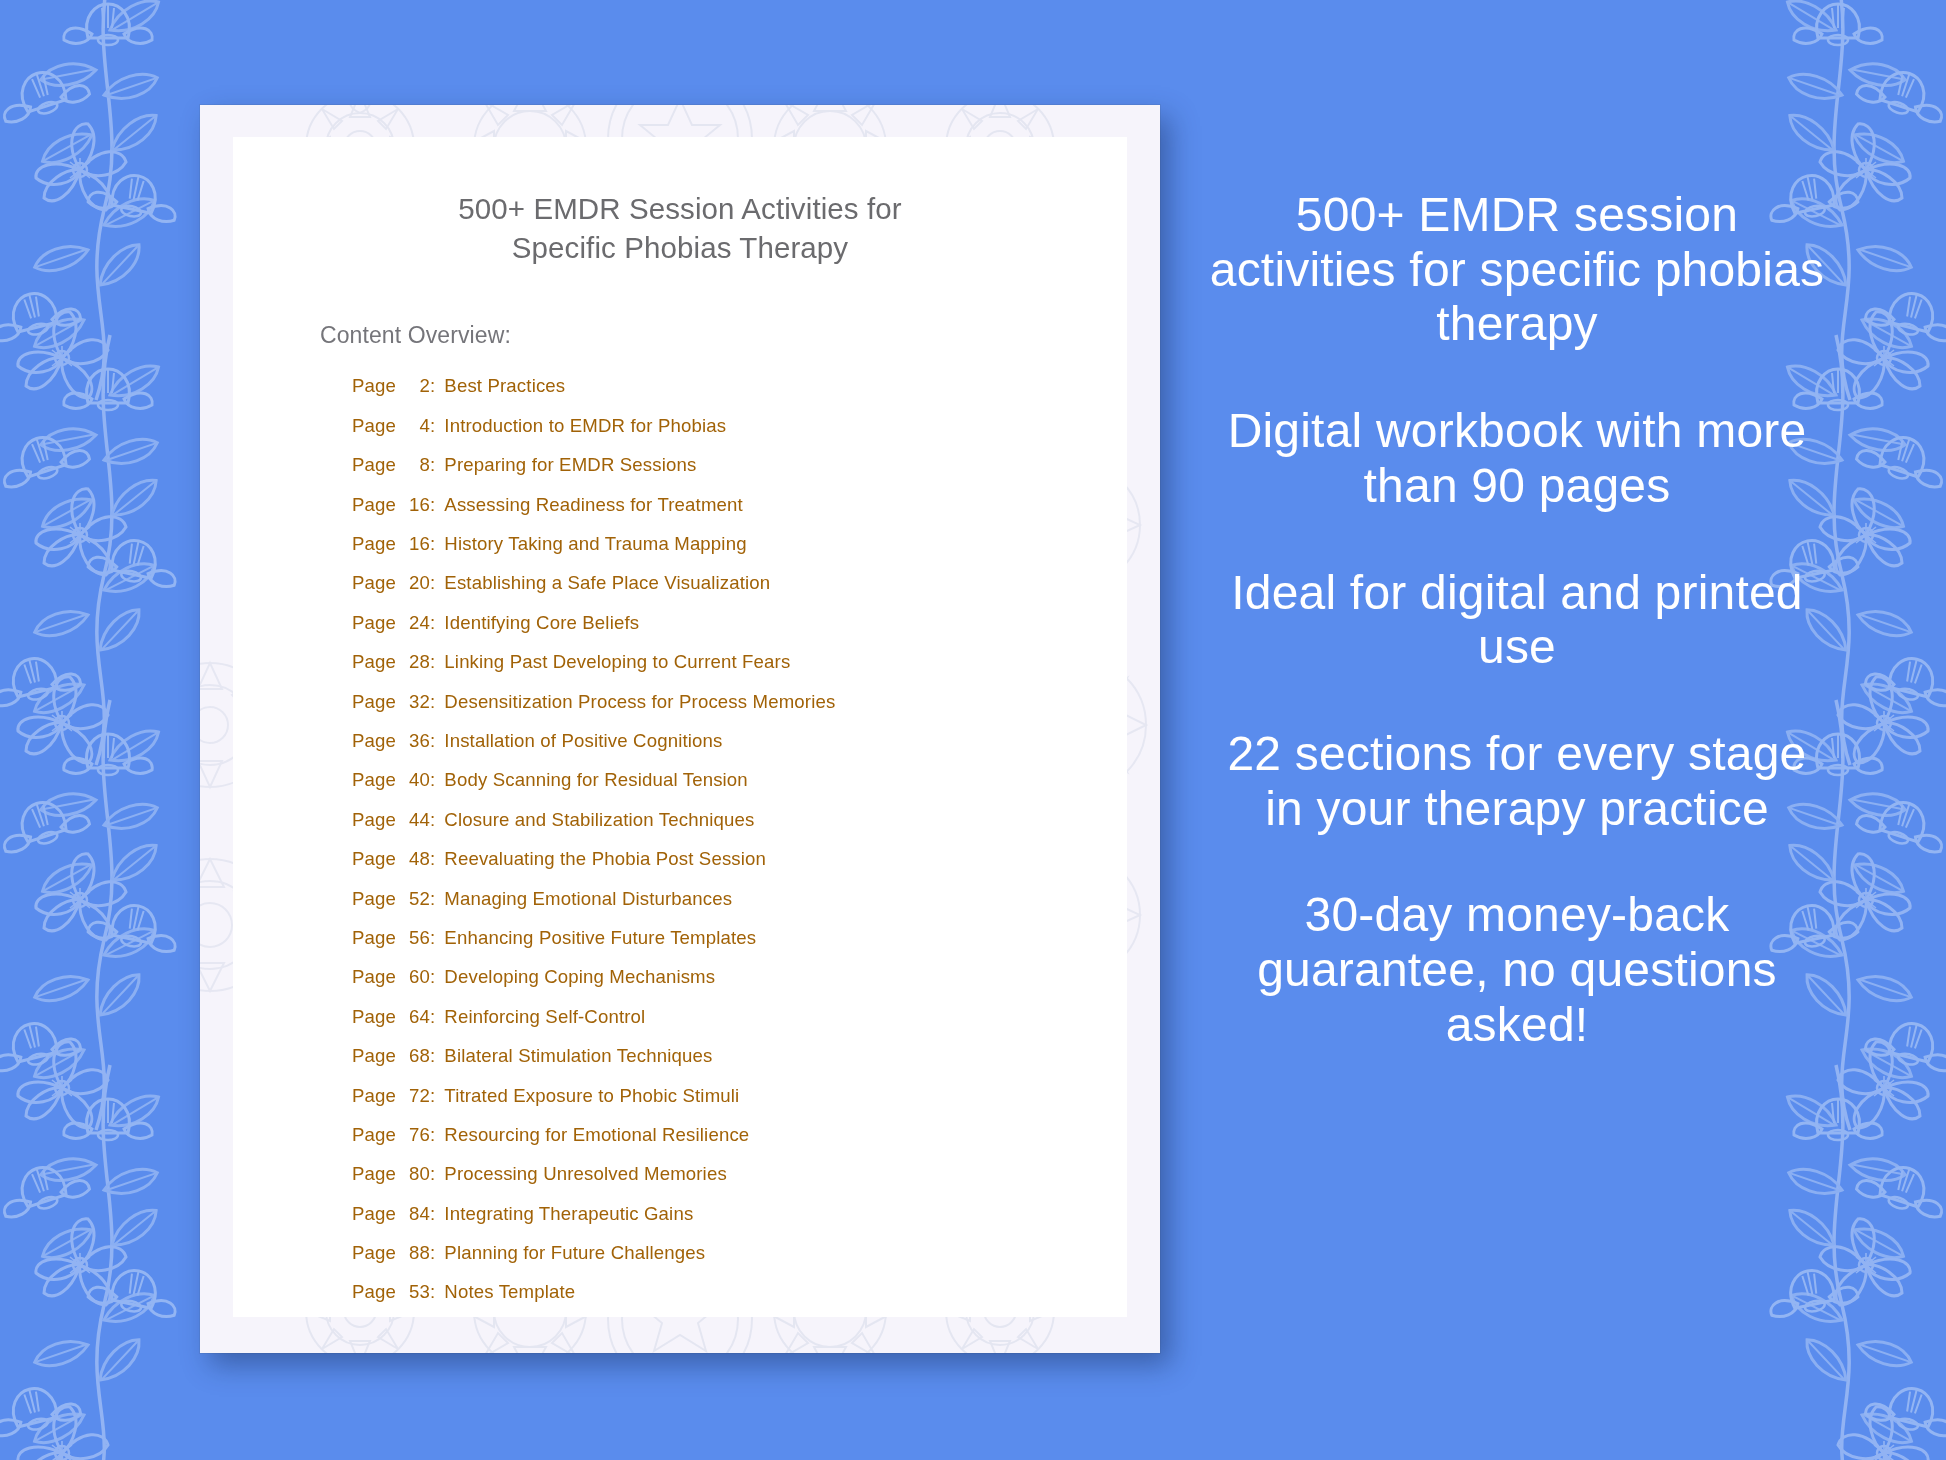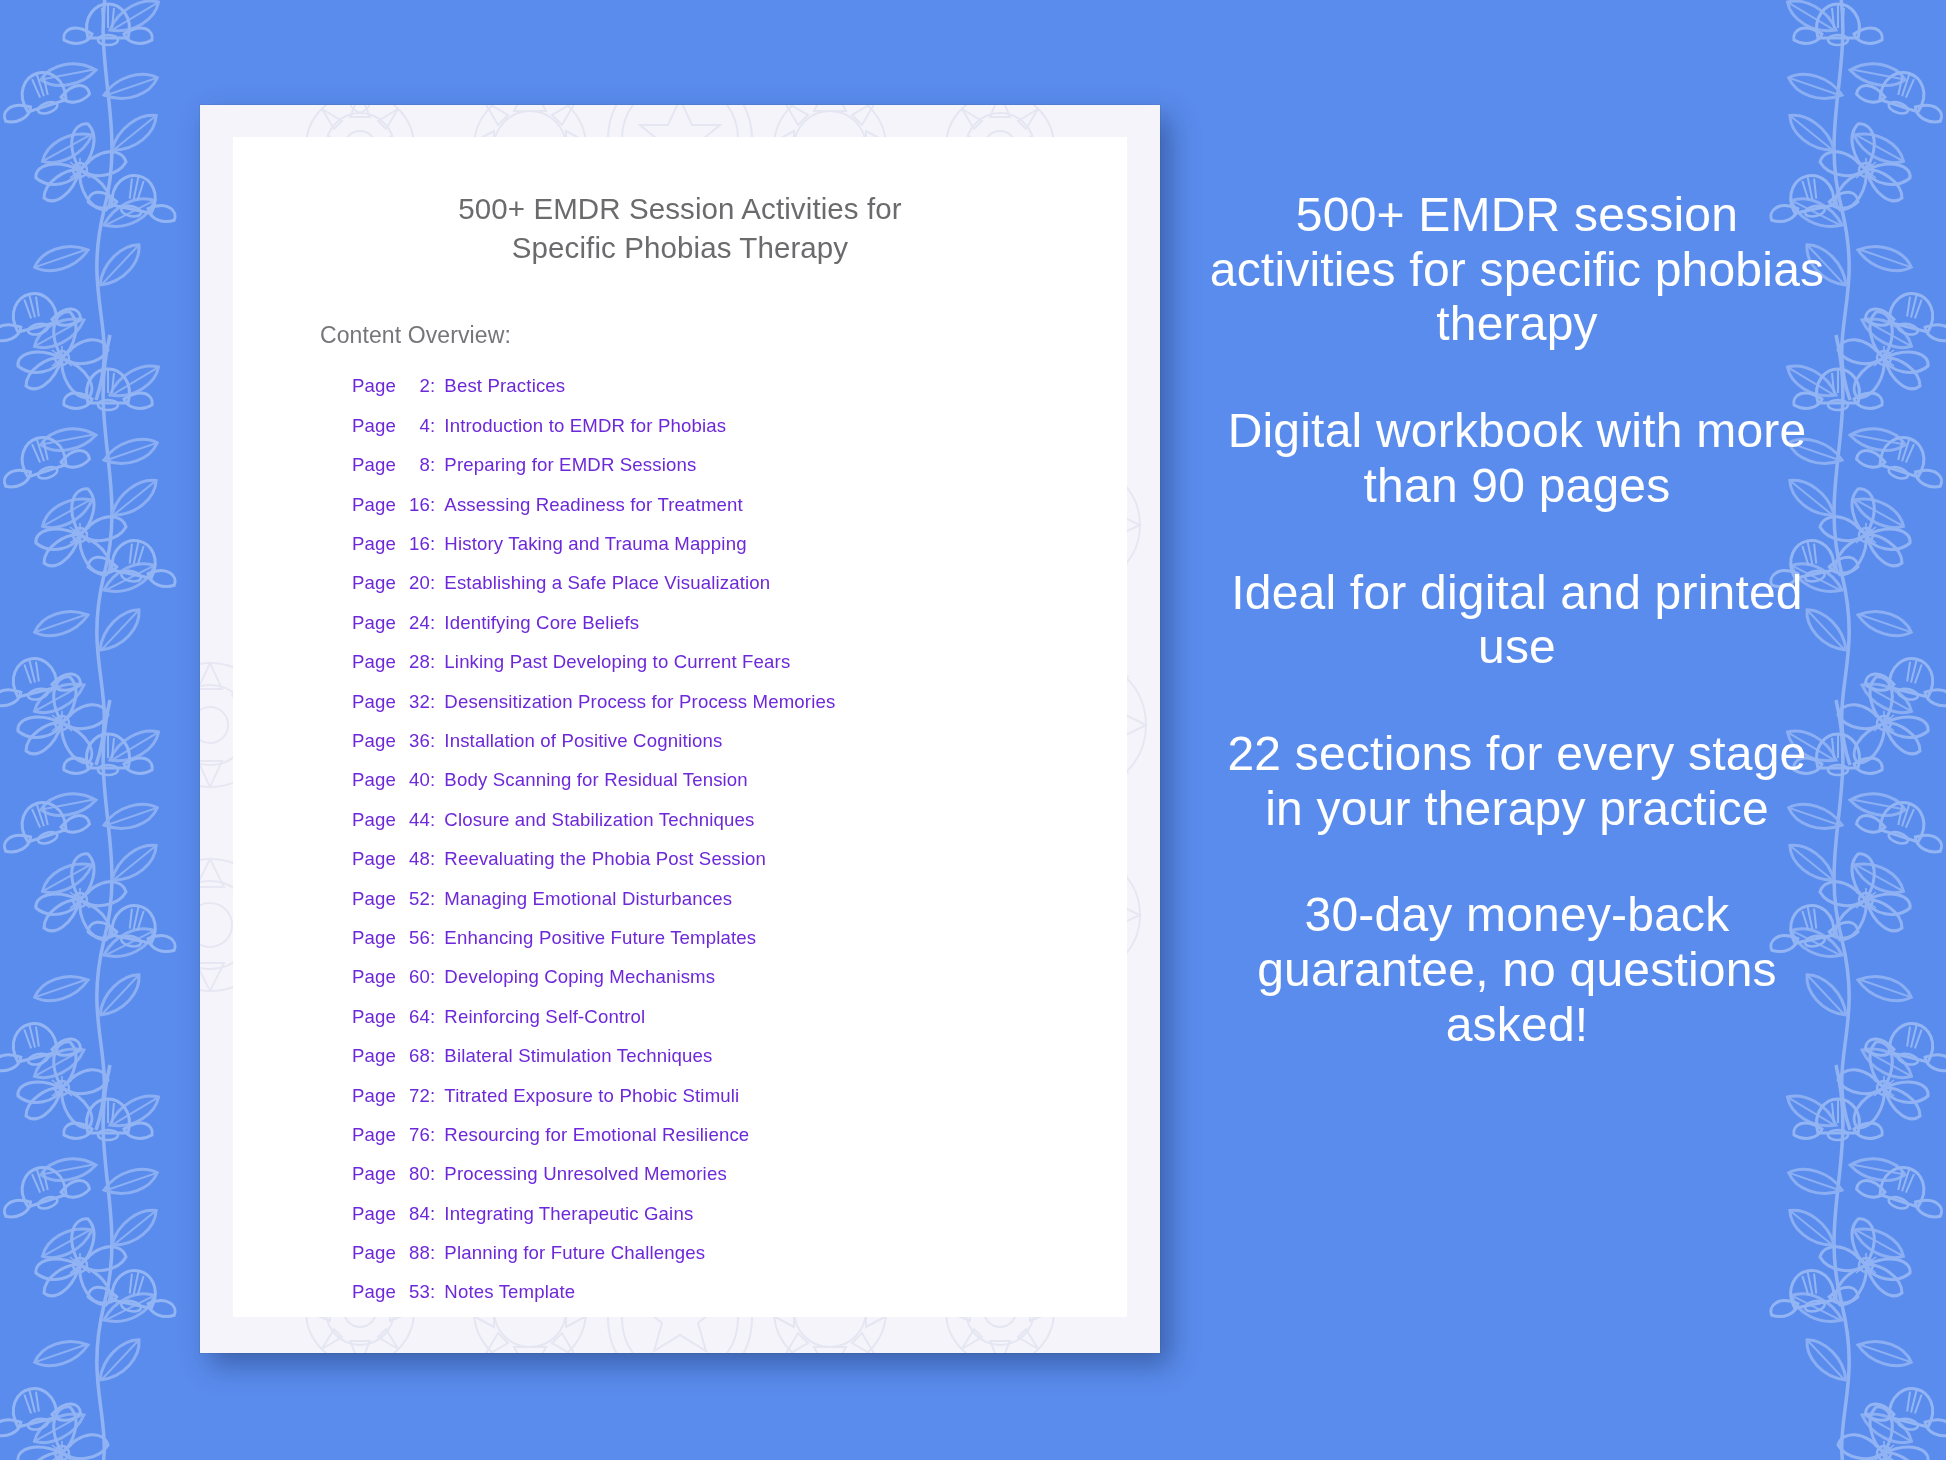--- a/index.html
+++ b/index.html
@@ -103,21 +103,21 @@
 
   .toc-list {
     list-style: none;
     margin: 26px 0 0 0;
     padding: 0 0 0 59px;
   }
   .toc-row {
     display: flex;
     align-items: baseline;
     height: 39.4px;
-    color: #6d28d9;
+    color: #a16207;
     font-size: 18.6px;
     font-weight: 400;
     letter-spacing: 0.15px;
     white-space: nowrap;
   }
   .toc-pagelabel {
     display: inline-block;
   }
   .toc-pagenum {
     display: inline-block;

